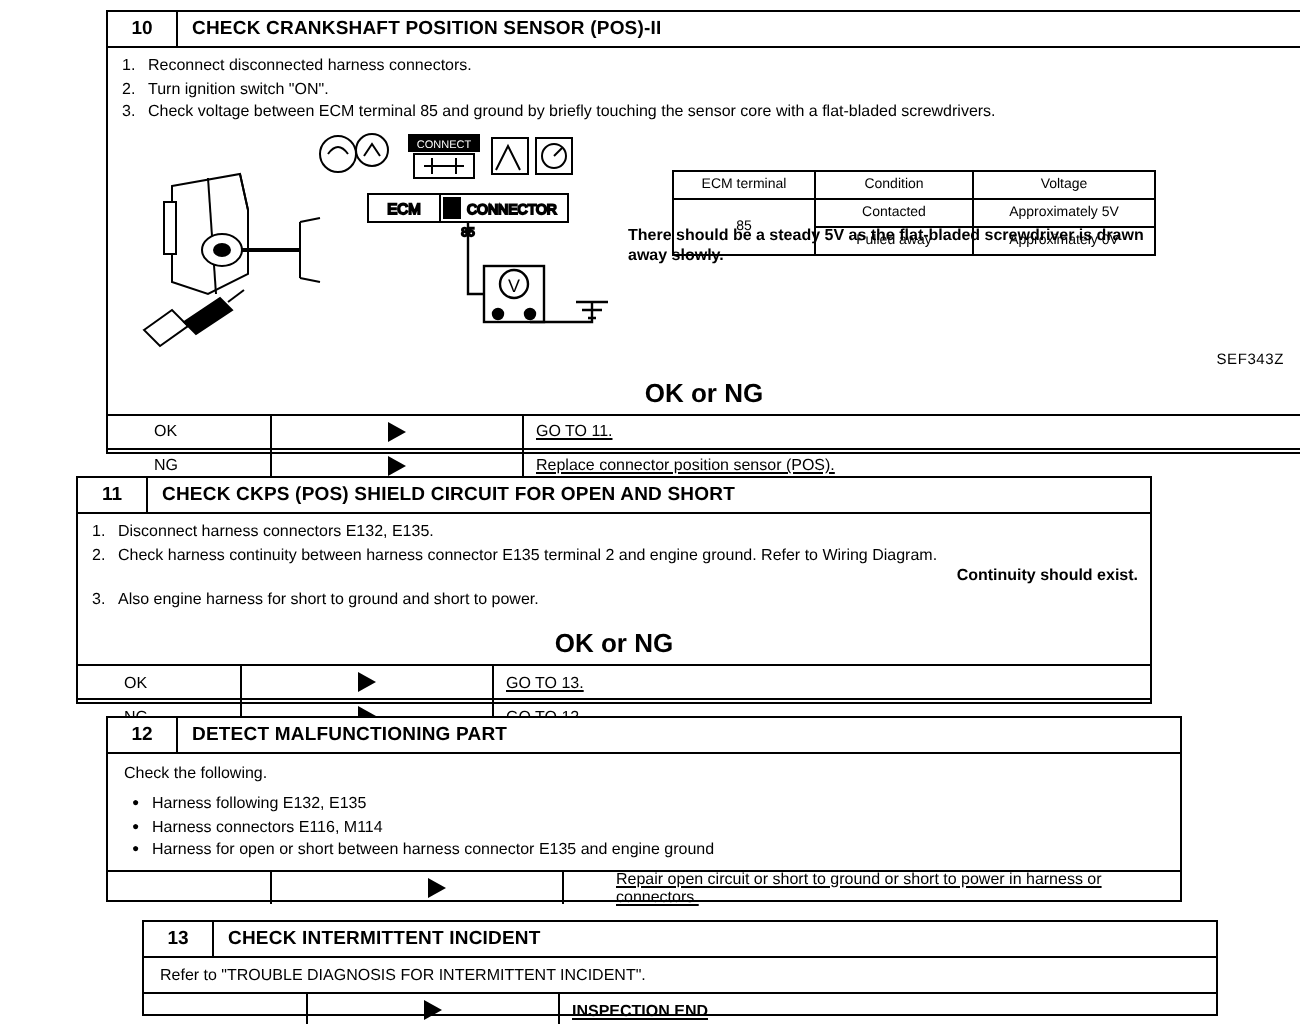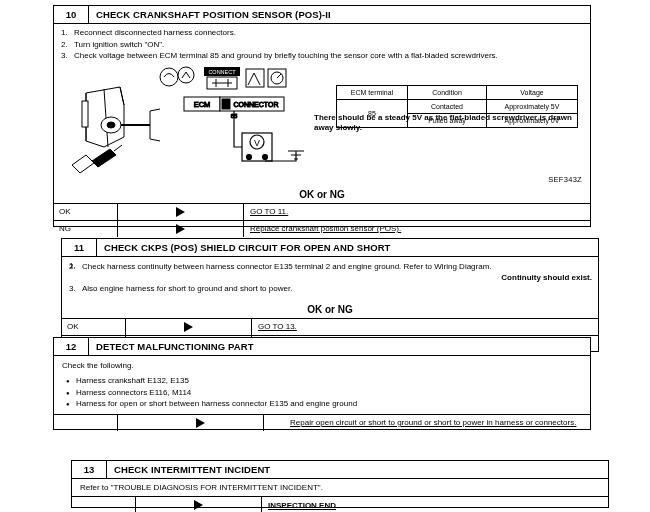--- a/index.html
+++ b/index.html
@@ -98,36 +98,37 @@
     top: 1px;
   }
   .plain-line {
     font-size: 8px;
     padding: 4px 6px 2px 8px;
     line-height: 11px;
   }
   .okng-label {
     text-align: center;
     font-weight: bold;
-    font-size: 10px;
+    font-size: 13px;
     padding: 2px 0 3px 0;
   }
   .res-row {
     display: flex;
     border-top: 1px solid #000;
     height: 16px;
     align-items: stretch;
   }
   .res-key {
     width: 58px;
     border-right: 1px solid #000;
     display: flex;
     align-items: center;
     padding-left: 5px;
     font-size: 8px;
+    margin-left: 18px;
   }
   .res-arrow {
     width: 125px;
     border-right: 1px solid #000;
     display: flex;
     align-items: center;
     justify-content: center;
     position: relative;
   }
   .arrow {
@@ -179,21 +180,21 @@
     font-weight: bold;
     line-height: 10.5px;
   }
   svg { display: block; }
 </style>
 </head>
 <body>
 
 <div class="page">
 
-  <div class="block" style="left:53px; top:5px; width:538px; height:222px;">
+  <div class="block" style="left:53px; top:5px; width:598px; height:222px;">
     <div class="step-head">
       <div class="step-num">10</div>
       <div class="step-title">CHECK CRANKSHAFT POSITION SENSOR (POS)-II</div>
     </div>
     <div class="body">
       <ol class="steps">
         <li><span class="n">1.</span><span>Reconnect disconnected harness connectors.</span></li>
         <li><span class="n">2.</span><span>Turn ignition switch "ON".</span></li>
         <li><span class="n">3.</span><span>Check voltage between ECM terminal 85 and ground by briefly touching the sensor core with a flat-bladed screwdrivers.</span></li>
       </ol>
@@ -294,33 +295,33 @@
         <div class="res-arrow">
             <span class="arrow"></span>
           </div>
         <div class="res-val">GO TO 11.</div>
       </div>
       <div class="res-row">
         <div class="res-key">NG</div>
         <div class="res-arrow">
             <span class="arrow"></span>
           </div>
-        <div class="res-val">Replace crankshaft position sensor (POS).</div>
+        <div class="res-val">Replace connector position sensor (POS).</div>
       </div>
     </div>
   </div>
 
-  <div class="block" style="left:61px; top:238px; width:538px; height:114px;">
+  <div class="block" style="left:38px; top:238px; width:538px; height:114px;">
     <div class="step-head">
       <div class="step-num">11</div>
       <div class="step-title">CHECK CKPS (POS) SHIELD CIRCUIT FOR OPEN AND SHORT</div>
     </div>
     <div class="body">
       <ol class="steps">
-        <li><span class="n">1.</span></li>
+        <li><span class="n">1.</span><span>Disconnect harness connectors E132, E135.</span></li>
         <li><span class="n">2.</span><span>Check harness continuity between harness connector E135 terminal 2 and engine ground. Refer to Wiring Diagram.</span>
           <span class="bold-sub">Continuity should exist.</span>
         </li>
         <li><span class="n">3.</span><span>Also engine harness for short to ground and short to power.</span></li>
       </ol>
       <div class="okng-label" style="padding-top:6px;">OK or NG</div>
       <div class="res-row">
         <div class="res-key">OK</div>
         <div class="res-arrow">
             <span class="arrow"></span>
@@ -330,29 +331,29 @@
       <div class="res-row">
         <div class="res-key">NG</div>
         <div class="res-arrow">
             <span class="arrow"></span>
           </div>
         <div class="res-val">GO TO 12.</div>
       </div>
     </div>
   </div>
 
-  <div class="block" style="left:53px; top:337px; width:538px; height:93px;">
+  <div class="block" style="left:53px; top:358px; width:538px; height:93px;">
     <div class="step-head">
       <div class="step-num">12</div>
       <div class="step-title">DETECT MALFUNCTIONING PART</div>
     </div>
     <div class="body">
       <div class="plain-line">Check the following.</div>
       <ul class="bul">
-        <li>Harness crankshaft E132, E135</li>
+        <li>Harness following E132, E135</li>
         <li>Harness connectors E116, M114</li>
         <li>Harness for open or short between harness connector E135 and engine ground</li>
       </ul>
       <div class="res-row" style="margin-top:2px;gap:20px;">
         <div class="res-key"></div>
         <div class="res-arrow">
             <span class="arrow"></span>
           </div>
         <div class="res-val">Repair open circuit or short to ground or short to power in harness or connectors.</div>
       </div>

